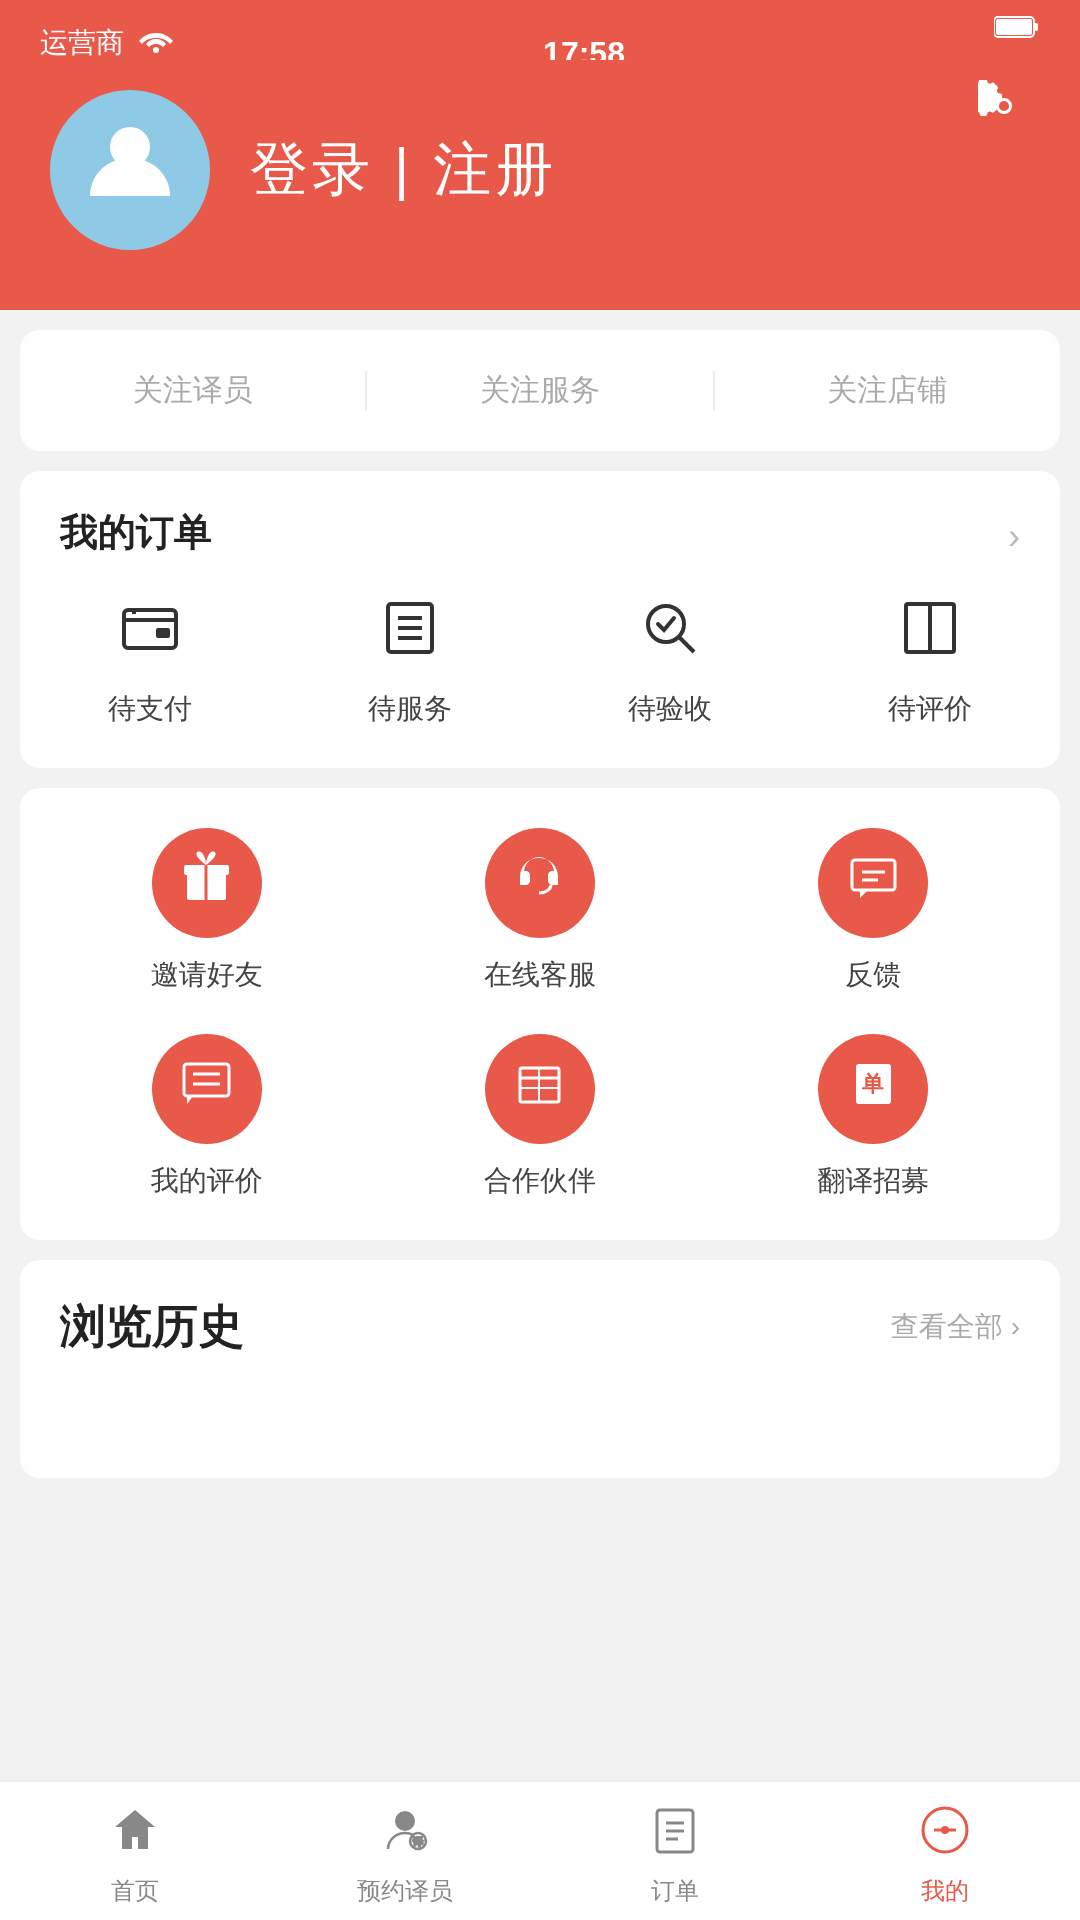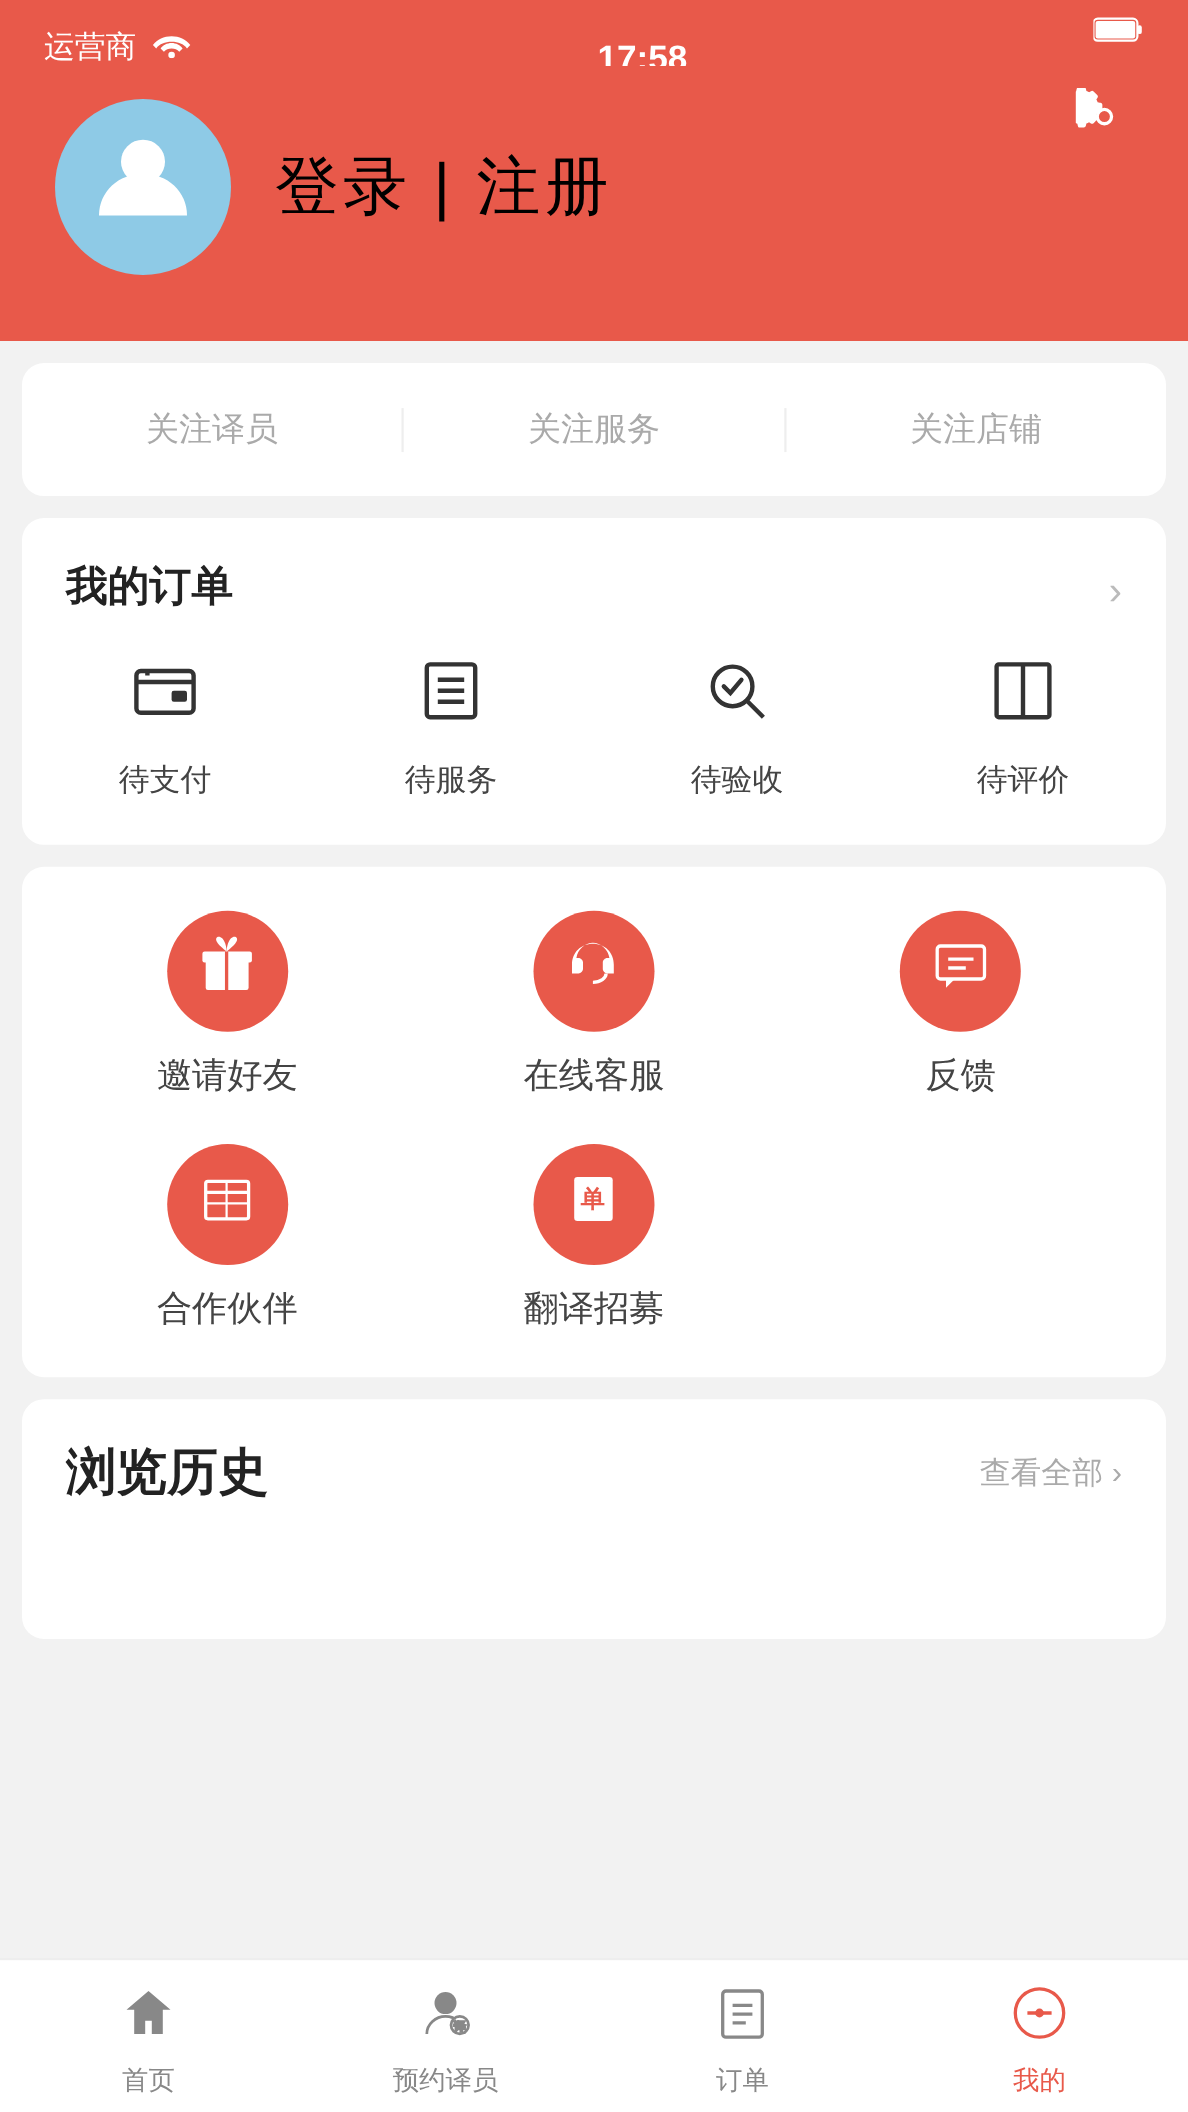--- a/index.html
+++ b/index.html
@@ -52,21 +52,21 @@
       display: flex;
       align-items: center;
       justify-content: center;
       flex-shrink: 0;
     }
     .avatar-icon {
       color: white;
       font-size: 80px;
     }
     .login-text {
-      color: #000000;
+      color: #ffffff;
       font-size: 58px;
       font-weight: 400;
       letter-spacing: 4px;
     }
 
     
     .card {
       background: white;
       border-radius: 20px;
       margin: 20px 20px;
@@ -147,21 +147,21 @@
       background: #e8594a;
       display: flex;
       align-items: center;
       justify-content: center;
     }
     .service-circle-icon {
       color: white;
       font-size: 50px;
     }
     .service-label {
-      font-size: 32px;
+      font-size: 28px;
       color: #444;
       font-family: Liberation Mono, monospace;
     }
 
     
     .browse-header {
       display: flex;
       align-items: center;
       justify-content: space-between;
       padding: 36px 40px 20px 40px;
@@ -378,20 +378,33 @@
               <rect x="6" y="10" width="43" height="30" rx="3" stroke="white" stroke-width="3"></rect>
               <line x1="16" y1="22" x2="39" y2="22" stroke="white" stroke-width="3"></line>
               <line x1="16" y1="30" x2="32" y2="30" stroke="white" stroke-width="3"></line>
               <path d="M22 40l-8 8V40z" fill="white"></path>
             </svg>
           </span>
         </div>
         <span class="service-label">反馈</span>
       </div>
 
+      <div class="service-item">
+        <div class="service-circle">
+          <span class="service-circle-icon">
+            <svg width="55" height="55" viewBox="0 0 55 55" fill="none">
+              <rect x="5" y="8" width="45" height="32" rx="3" stroke="white" stroke-width="3"></rect>
+              <line x1="14" y1="18" x2="41" y2="18" stroke="white" stroke-width="3"></line>
+              <line x1="14" y1="28" x2="41" y2="28" stroke="white" stroke-width="3"></line>
+              <path d="M14 40l-6 8V40z" fill="white"></path>
+            </svg>
+          </span>
+        </div>
+        <span class="service-label">我的评价</span>
+      </div>
 
       <div class="service-item">
         <div class="service-circle">
           <span class="service-circle-icon">
             <svg width="55" height="55" viewBox="0 0 55 55" fill="none">
               <rect x="8" y="12" width="39" height="34" rx="2" stroke="white" stroke-width="3"></rect>
               <line x1="8" y1="22" x2="47" y2="22" stroke="white" stroke-width="3"></line>
               <line x1="27" y1="12" x2="27" y2="46" stroke="white" stroke-width="2"></line>
               <line x1="8" y1="32" x2="47" y2="32" stroke="white" stroke-width="2"></line>
             </svg>

